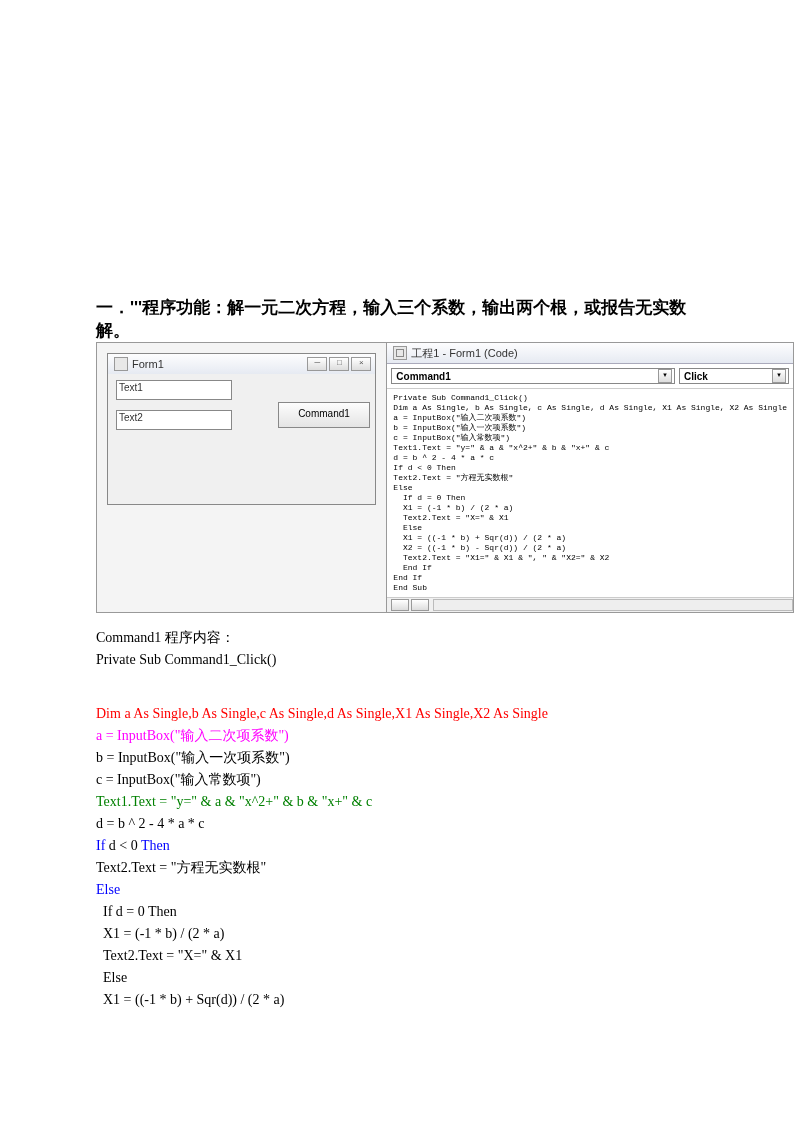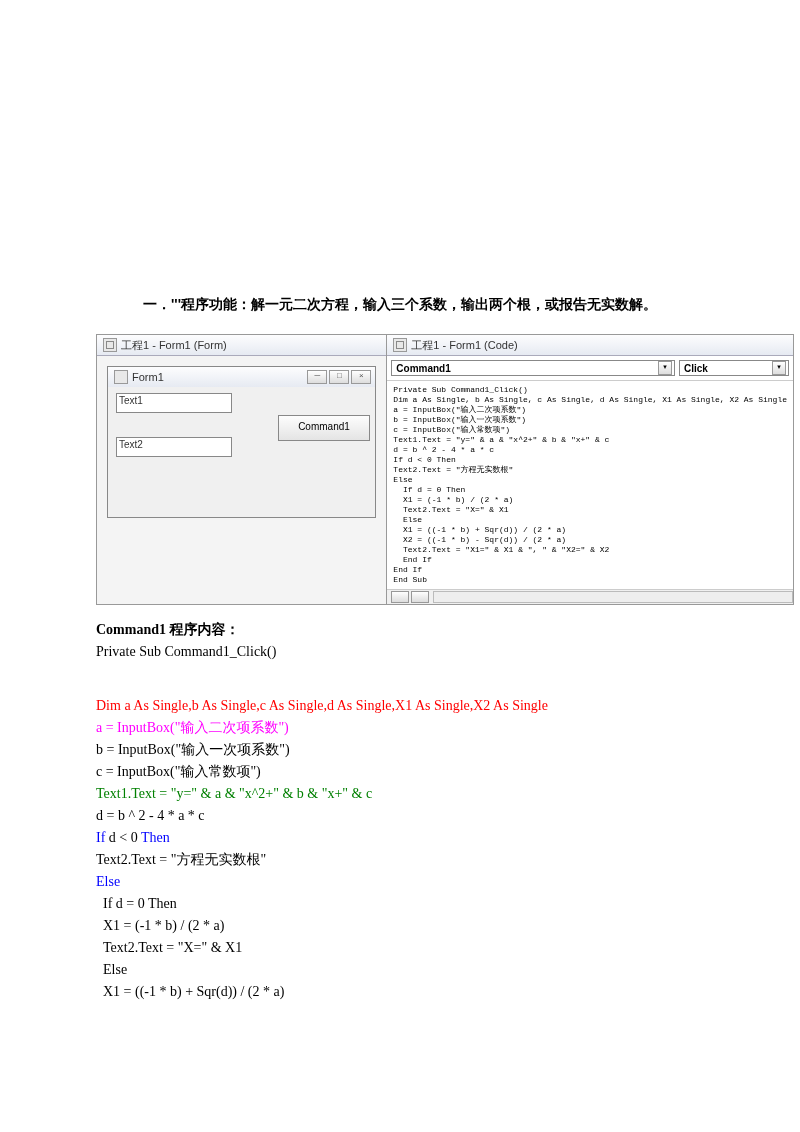--- a/index.html
+++ b/index.html
@@ -10,23 +10,21 @@
     width: 800px;
     font-size: 14px;
     color: #000;
   }
   .page {
     padding: 96px 96px 20px 96px;
   }
   .heading {
     font-weight: bold;
     margin-top: 200px;
-    margin-bottom: 20px;
-    font-size: 14px;
-    text-align: center;
+    font-size: 17px;
   }
   .subheading {
     font-weight: bold;
     margin-bottom: 6px;
     font-size: 14px;
   }
   .ide-block {
     width: 696px;
     border: 1px solid #999;
     background: #f0f0f0;
@@ -119,21 +117,21 @@
   }
   .tb {
     position: absolute;
     background: #fff;
     border: 1px solid #888;
     font-size: 10px;
     padding: 1px 2px;
     color: #333;
   }
   .tb1 { left: 8px; top: 6px; width: 110px; height: 16px; }
-  .tb2 { left: 8px; top: 50px; width: 110px; height: 16px; }
+  .tb2 { left: 8px; top: 36px; width: 110px; height: 16px; }
   .cmd {
     position: absolute;
     left: 170px; top: 28px;
     width: 90px; height: 24px;
     background: linear-gradient(#fdfdfd,#e4e4e4);
     border: 1px solid #888;
     font-size: 10px;
     text-align: center;
     line-height: 22px;
   }
@@ -202,37 +200,33 @@
   .code-listing {
     font-family: "Times New Roman", SimSun, serif;
     font-size: 14px;
     line-height: 22px;
   }
   .code-listing div { white-space: pre-wrap; }
   .red { color: #ff0000; margin-top: 32px; }
   .magenta { color: #ff00ff; }
   .green { color: #008000; }
   .blue { color: #0000ff; }
-  .bold { font-weight: bold; }
+  .bold { font-weight: normal; }
 </style>
 </head>
 <body>
 
 <div class="page">
 
   <div class="heading">一．'''程序功能：解一元二次方程，输入三个系数，输出两个根，或报告无实数解。</div>
 
 
   <div class="ide-block">
 
     <div class="pane-form">
-      <div class="mdi-title">
-        <span class="ico"></span>
-        <span>工程1 - Form1 (Form)</span>
-      </div>
       <div class="form-surface">
         <div class="form-titlebar">
           <span class="ico"></span>
           <span>Form1</span>
           <div class="winbtns">
             <div class="winbtn">─</div>
             <div class="winbtn">□</div>
             <div class="winbtn">×</div>
           </div>
         </div>

